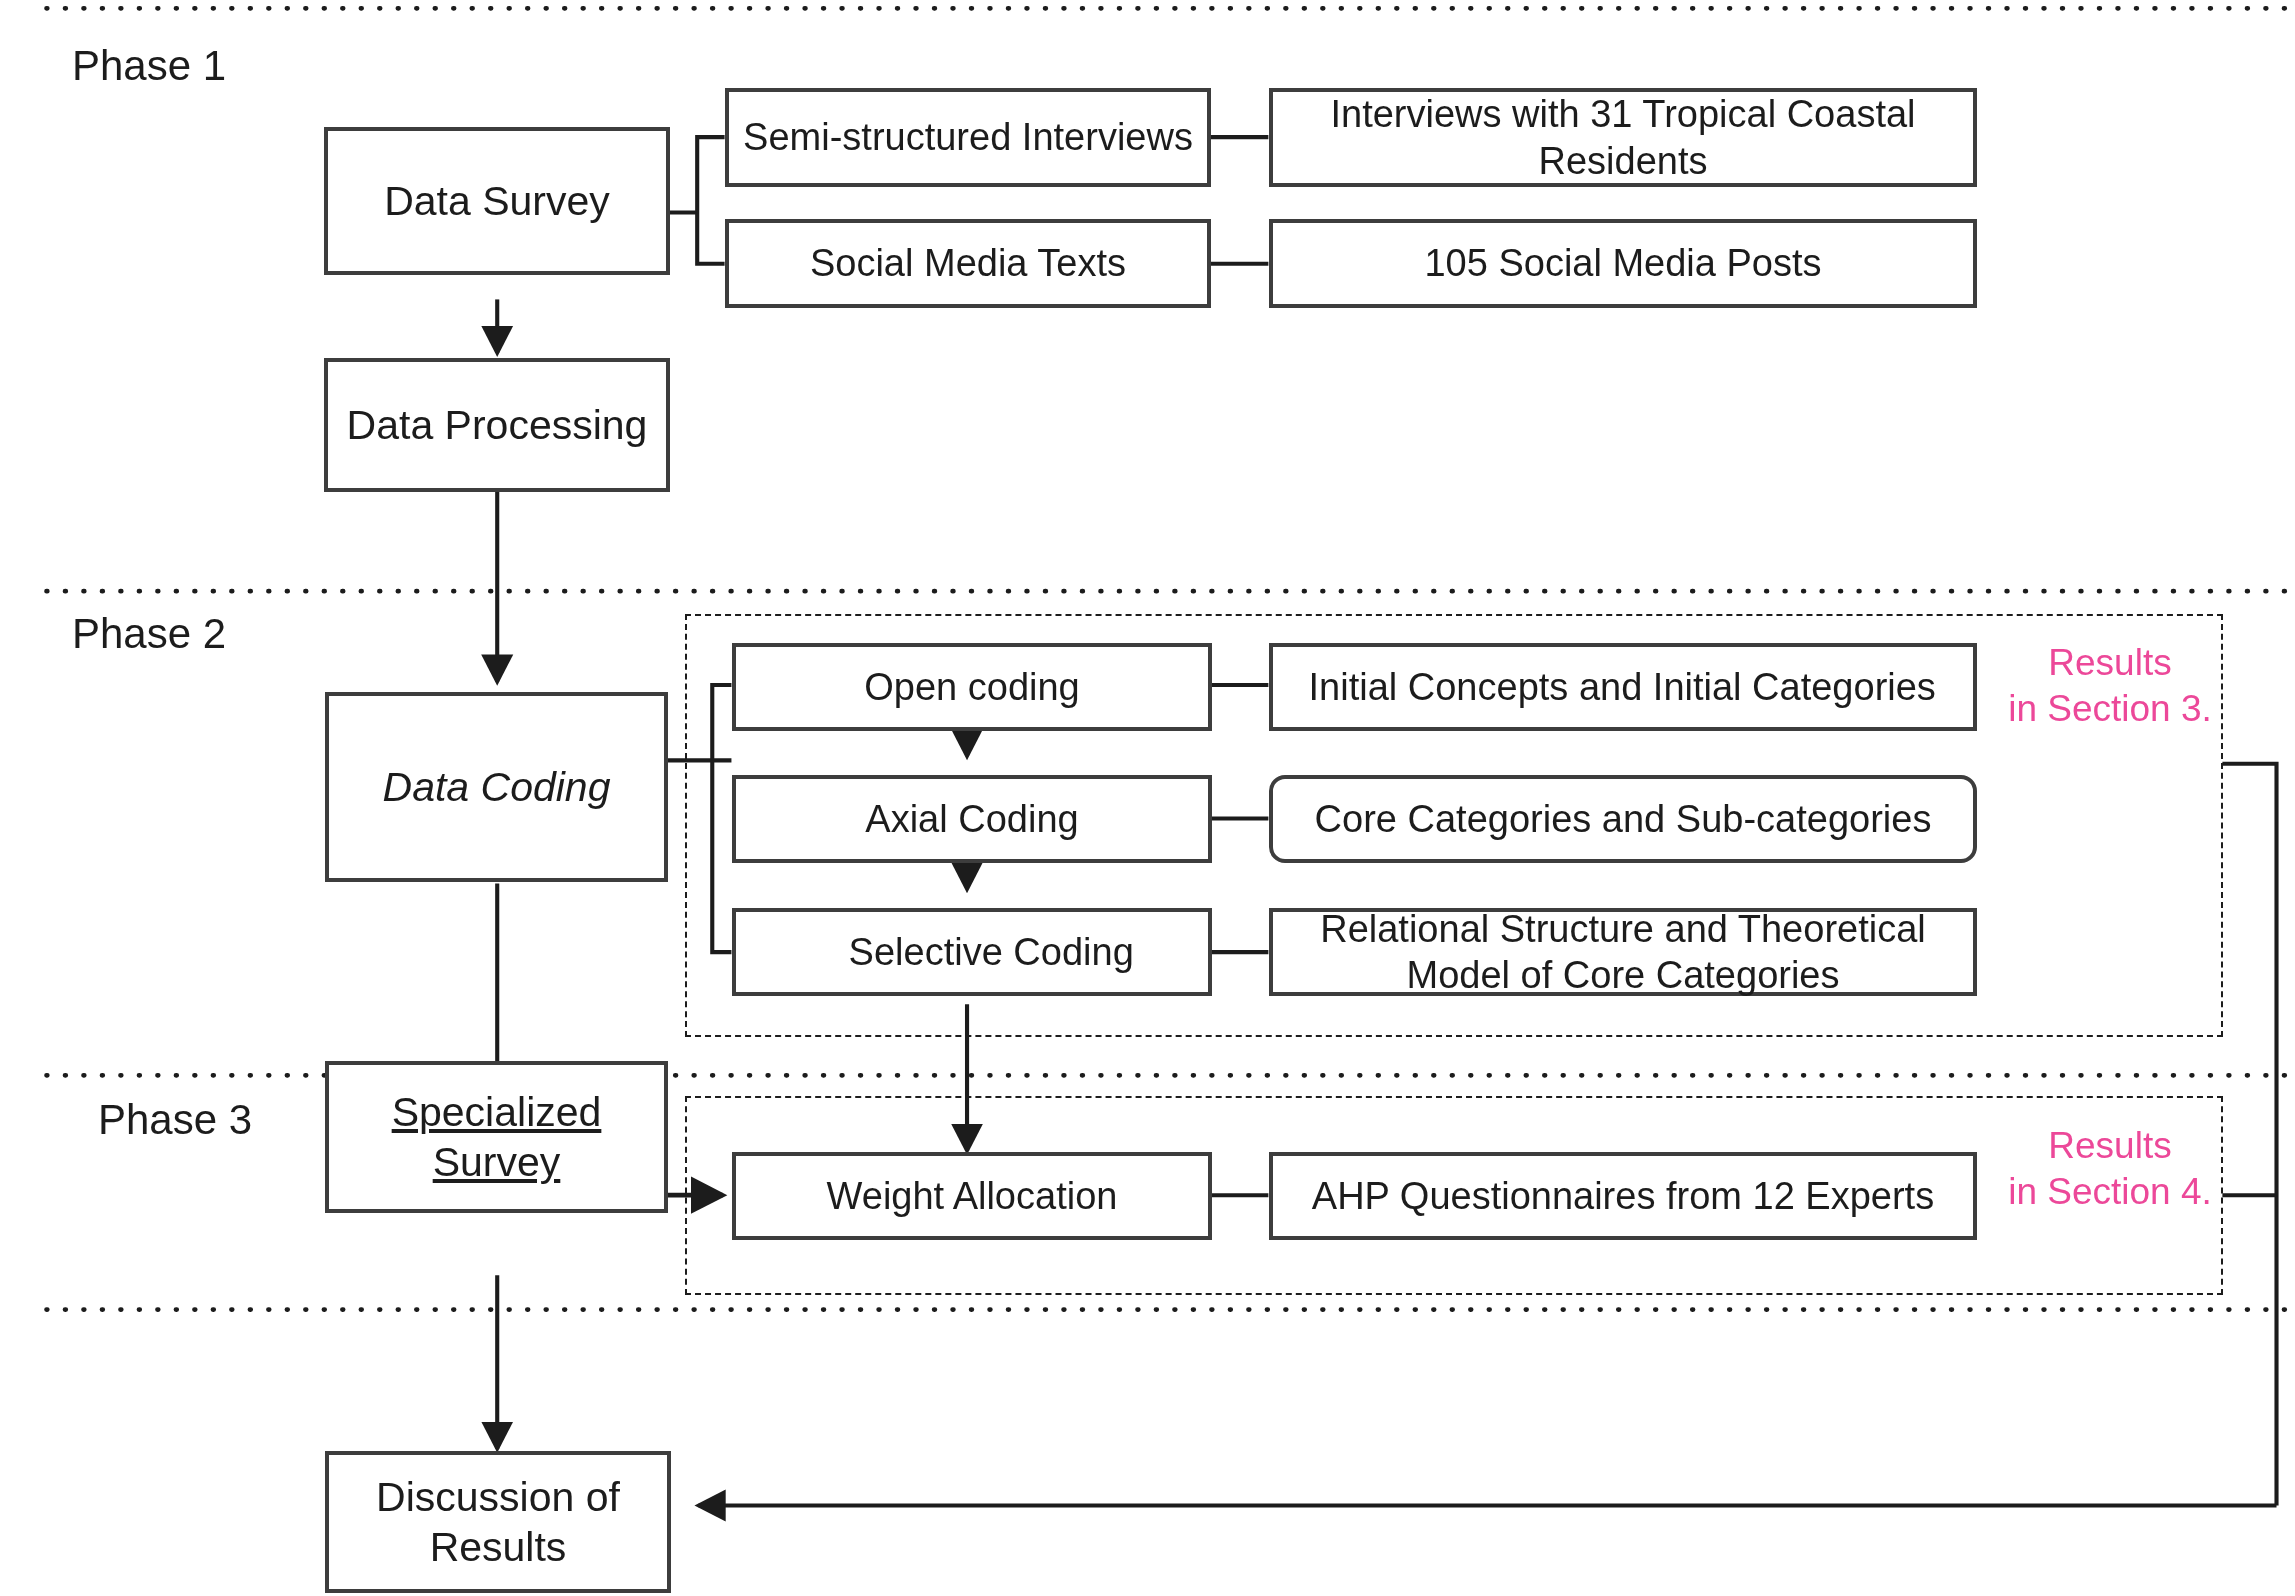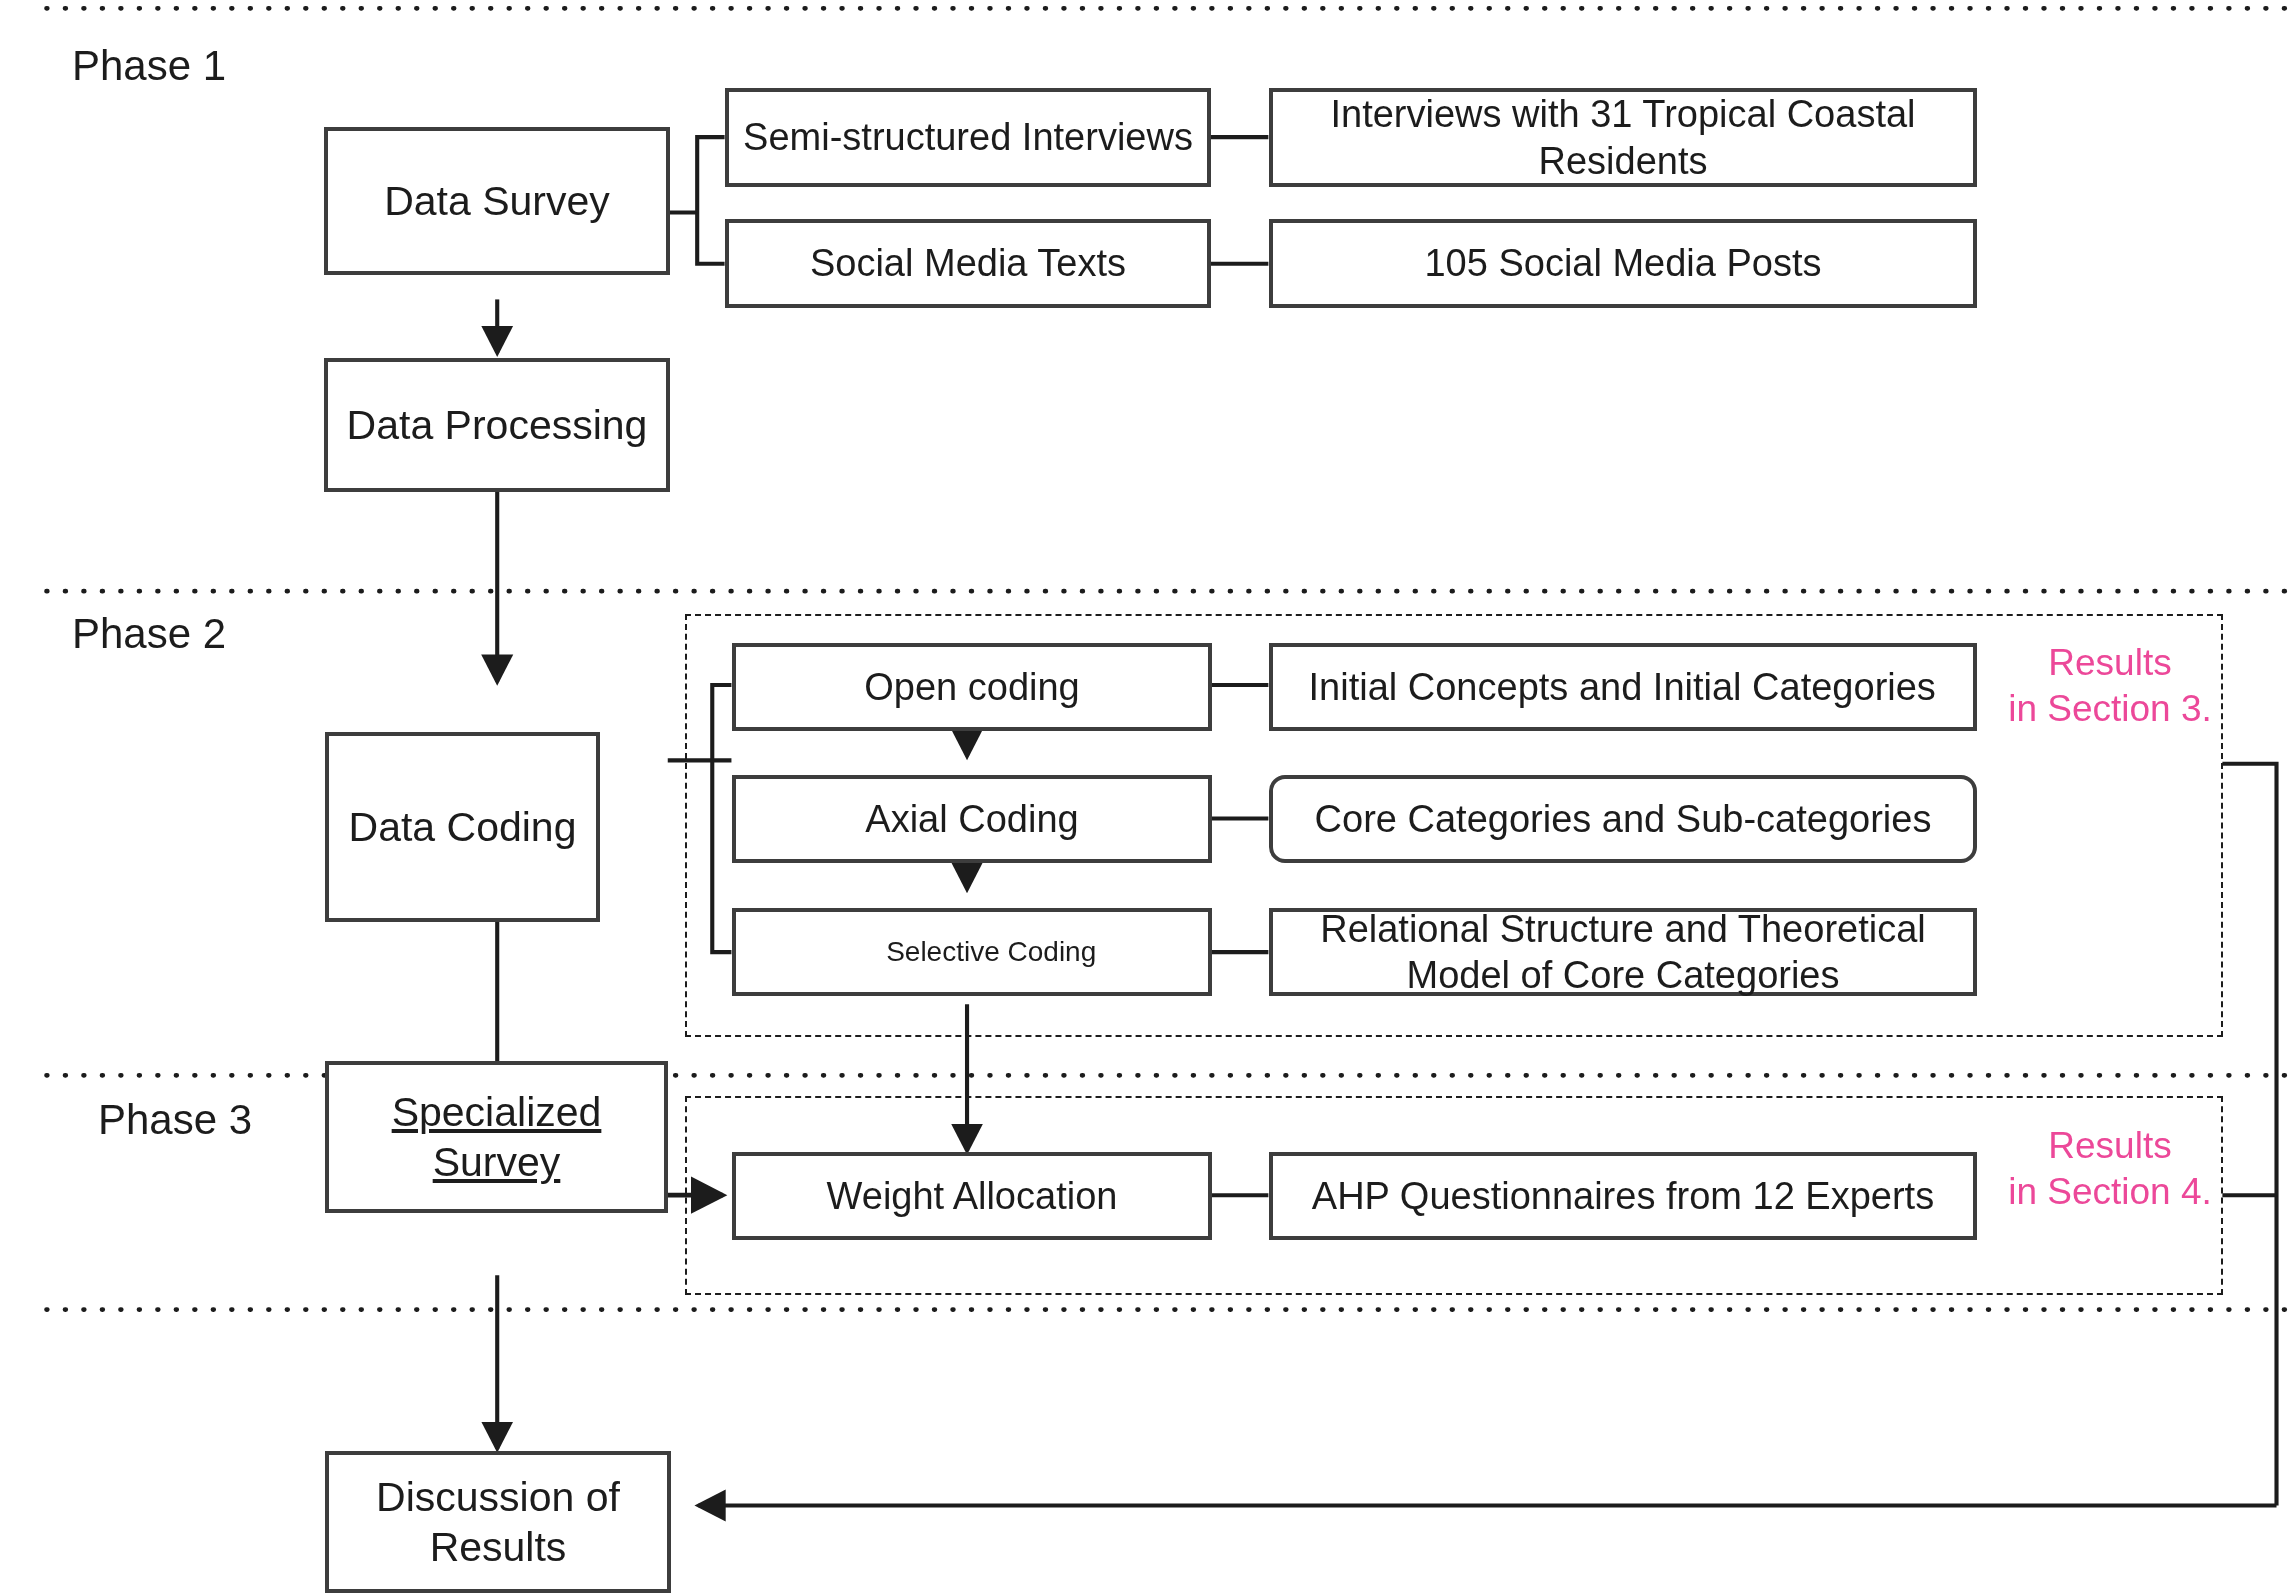--- a/index.html
+++ b/index.html
@@ -69,31 +69,31 @@
   <div class="node" style="left:725px;top:88px;width:486px;height:99px;font-size:38px;">Semi-structured Interviews</div>
 
   <div class="node" style="left:1269px;top:88px;width:708px;height:99px;font-size:38px;">Interviews with 31 Tropical Coastal Residents</div>
 
   <div class="node" style="left:725px;top:219px;width:486px;height:89px;font-size:38px;">Social Media Texts</div>
 
   <div class="node" style="left:1269px;top:219px;width:708px;height:89px;font-size:38px;">105 Social Media Posts</div>
 
   <div class="node" style="left:324px;top:358px;width:346px;height:134px;font-size:41px;">Data Processing</div>
 
-  <div class="node" style="left:325px;top:732px;width:275px;height:190px;font-size:41px;">Data Coding</div>
+  <div class="node" style="left:325px;top:692px;width:343px;height:190px;font-size:41px;font-style:italic;">Data Coding</div>
 
   <div class="node" style="left:732px;top:643px;width:480px;height:88px;font-size:38px;">Open coding</div>
 
   <div class="node" style="left:1269px;top:643px;width:708px;height:88px;font-size:38px;padding-left:8px;">Initial Concepts and Initial Categories</div>
 
   <div class="node" style="left:732px;top:775px;width:480px;height:88px;font-size:38px;">Axial Coding</div>
 
   <div class="node" style="left:1269px;top:775px;width:708px;height:88px;font-size:38px;border-radius:16px;">Core Categories and Sub-categories</div>
 
-  <div class="node" style="left:732px;top:908px;width:480px;height:88px;font-size:28px;padding-left:48px;">Selective Coding</div>
+  <div class="node" style="left:732px;top:908px;width:480px;height:88px;font-size:38px;padding-left:48px;">Selective Coding</div>
 
   <div class="node" style="left:1269px;top:908px;width:708px;height:88px;font-size:38px;">Relational Structure and Theoretical Model of Core Categories</div>
 
   <div class="results-label" style="left:2007px;top:640px;width:206px;font-size:37px;">
     <div>Results</div>
     <div>in Section 3.</div>
   </div>
 
   <div class="node" style="left:325px;top:1061px;width:343px;height:152px;font-size:41px;text-decoration:underline;">Specialized Survey</div>
 

